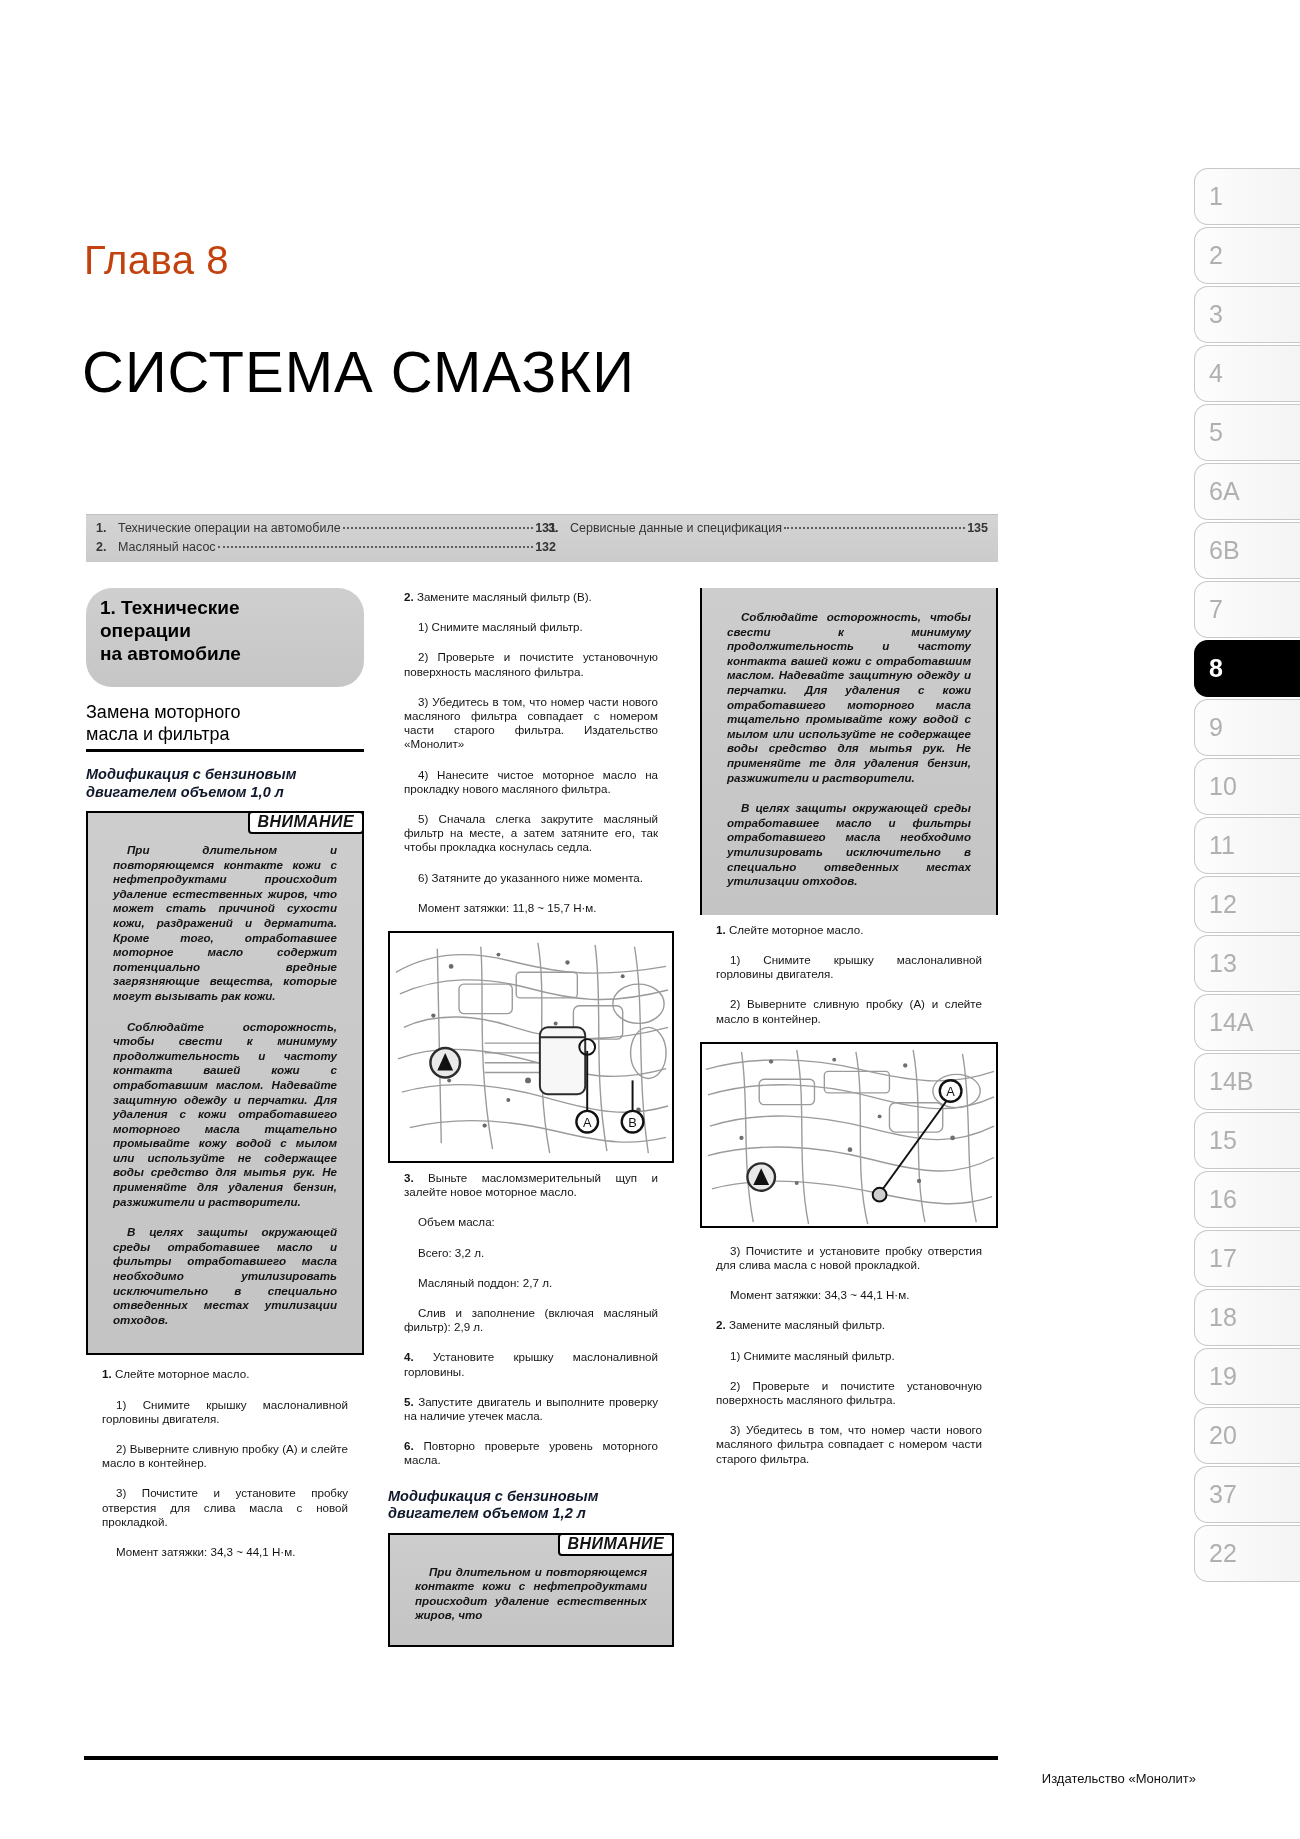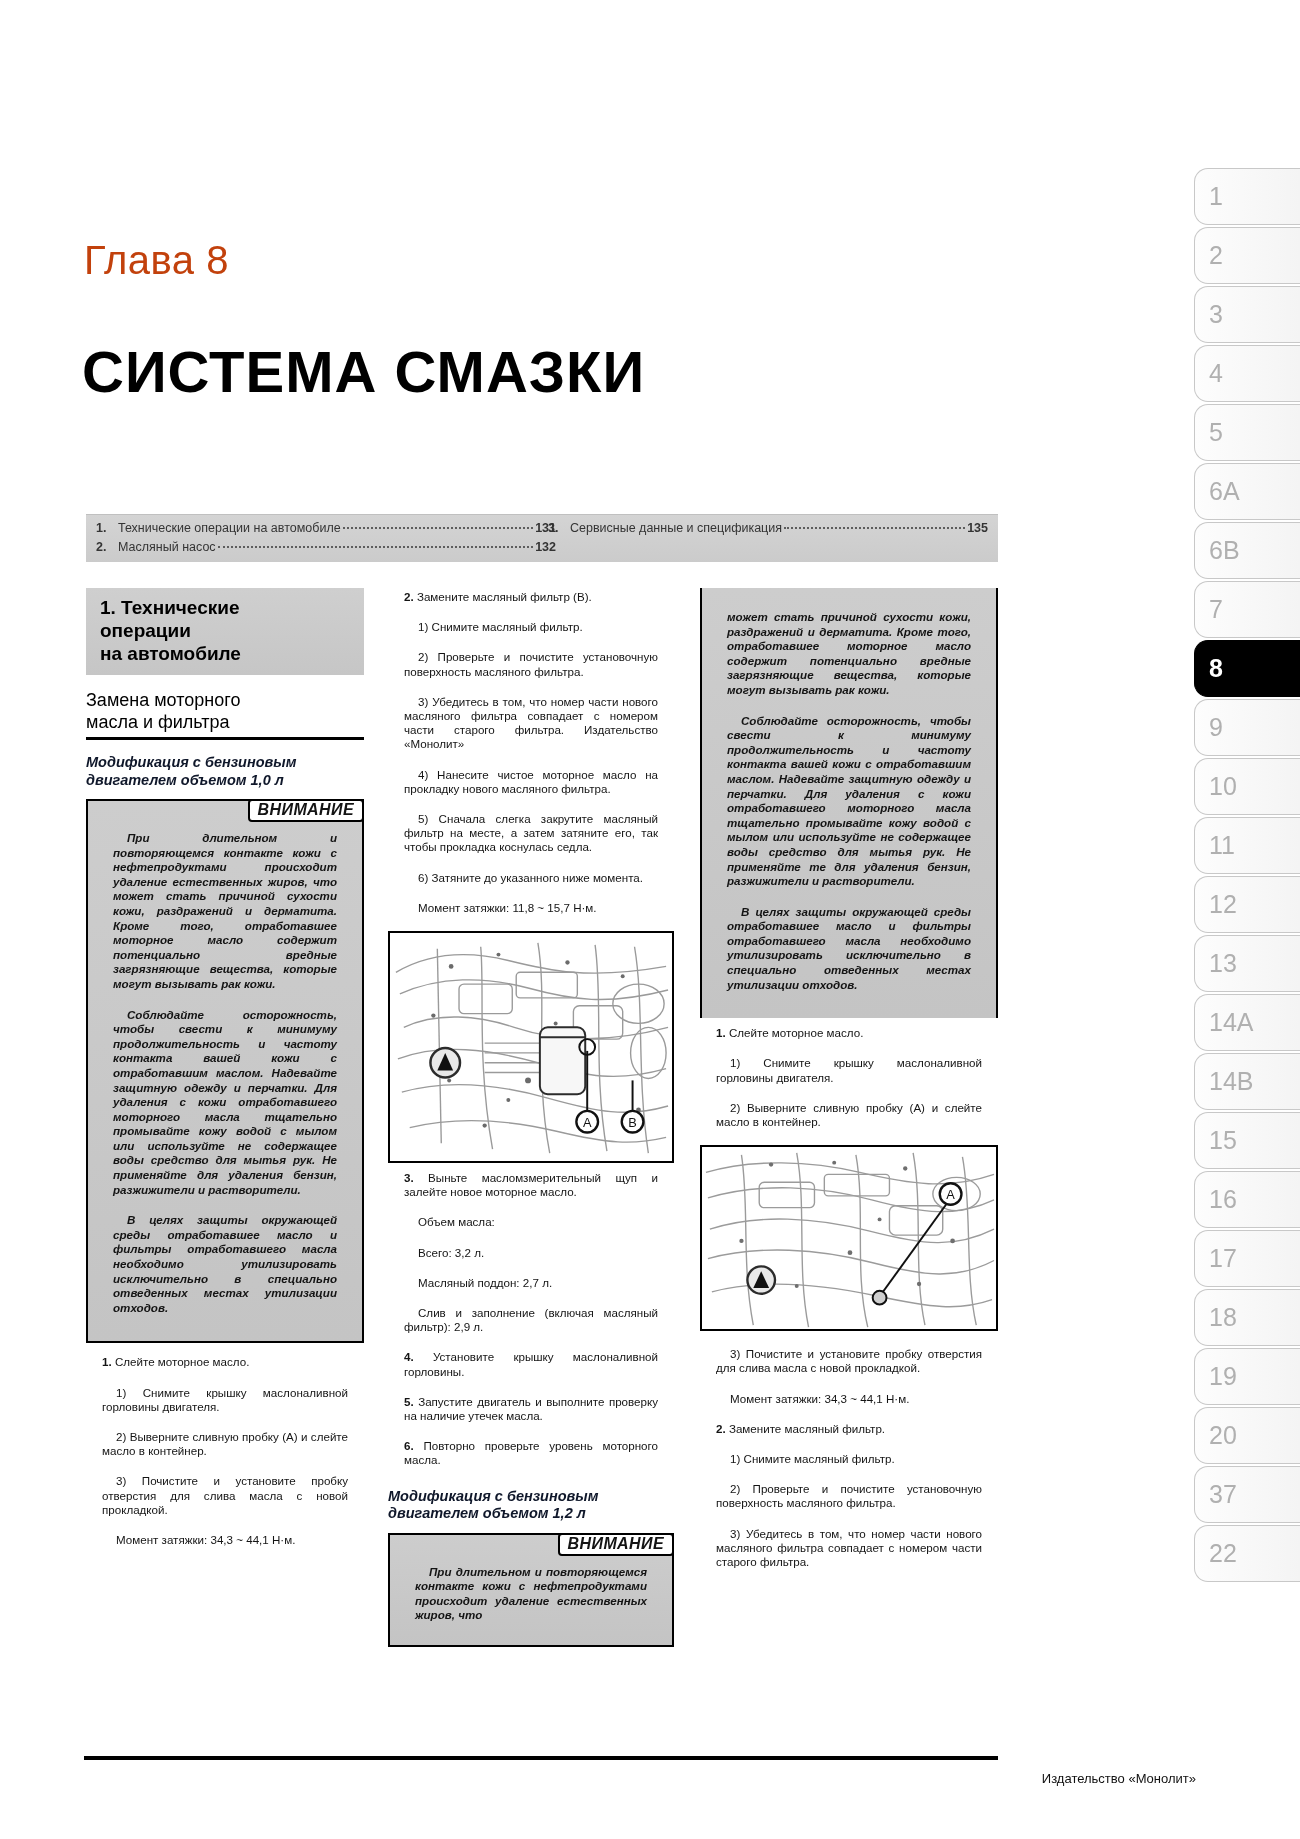--- a/index.html
+++ b/index.html
@@ -20,21 +20,21 @@
     background:#ffffff;
   }
 
   
   .chapter-no {
     position:absolute; left:84px; top:238px;
     font-size:40px; font-weight:400; letter-spacing:0.5px; color:#c2410c;
   }
   .chapter-title {
     position:absolute; left:82px; top:338px;
-    font-size:58px; font-weight:700; letter-spacing:1px; color:#000;
+    font-size:58px; font-weight:400; letter-spacing:1px; color:#000;
     font-family:"Liberation Sans", sans-serif;
   }
 
   
   .toc {
     position:absolute; left:86px; top:514px; width:912px; height:48px;
     background:linear-gradient(to bottom,#d2d2d2,#c9c9c9);
     border-top:1px solid #bdbdbd;
     opacity:0.95;
   }
@@ -52,23 +52,24 @@
   .col { position:absolute; top:588px; font-size:11.6px; line-height:14.2px; color:#141414; }
   .col1 { left:86px; width:278px; }
   .col2 { left:388px; width:286px; }
   .col3 { left:700px; width:298px; }
 
   p { margin:16px; }
 
   
   .sec-block {
     background:linear-gradient(to bottom,#cfcfcf,#c6c6c6);
-    padding:8px 10px 10px 14px;
+    padding:8px 10px 22px 14px;
     font-weight:700; font-size:19px; line-height:23px; color:#000;
     margin-bottom:14px;
+    border-radius:26px;
   }
 
   h2.sub {
     font-size:18px; font-weight:400; line-height:22px; margin:0 0 4px 0;
     color:#000;
   }
   .rule { border-bottom:3px solid #000; margin:2px 0 14px 0; }
 
   h3.mod {
     font-size:14.5px; font-weight:700; font-style:italic; line-height:17.5px;
@@ -326,21 +327,20 @@
       <div class="warn-tab">ВНИМАНИЕ</div>
       <div class="warn-body" style="padding-bottom:6px;">
         <p class="ind">При длительном и повторяющемся контакте кожи с нефтепродуктами происходит удаление естественных жиров, что</p>
       </div>
     </div>
   </div>
 
   <div class="col col3">
 
     <div class="warn-body" style="margin-top:0;border-top:none;border-bottom:none;padding-top:6px;">
-      <p>может стать причиной сухости кожи, раздражений и дерматита. Кроме того, отработавшее моторное масло содержит потенциально вредные загрязняющие вещества, которые могут вызывать рак кожи.</p>
       <p class="ind">Соблюдайте осторожность, чтобы свести к минимуму продолжительность и частоту контакта вашей кожи с отработавшим маслом. Надевайте защитную одежду и перчатки. Для удаления с кожи отработавшего моторного масла тщательно промывайте кожу водой с мылом или используйте не содержащее воды средство для мытья рук. Не применяйте те для удаления бензин, разжижители и растворители.</p>
       <p class="ind">В целях защиты окружающей среды отработавшее масло и фильтры отработавшего масла необходимо утилизировать исключительно в специально отведенных местах утилизации отходов.</p>
     </div>
 
     <p class="step" style="margin-top:8px;">
       <b>1.</b>
       <span>Слейте моторное масло.</span>
     </p>
     <p class="sub-step">
       <span>1)</span>

